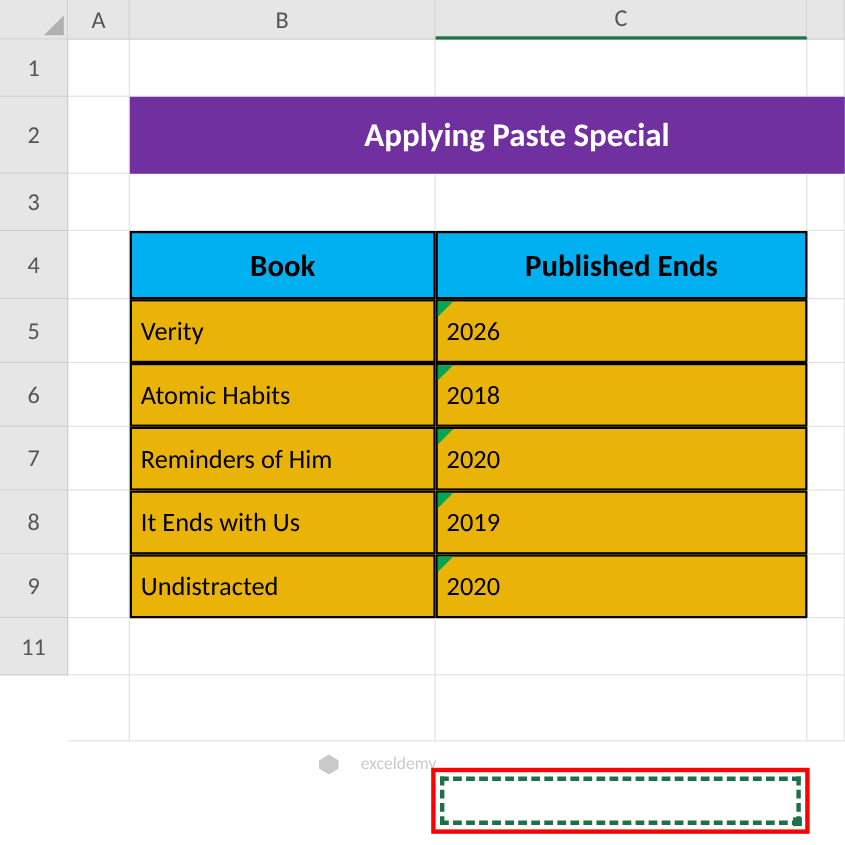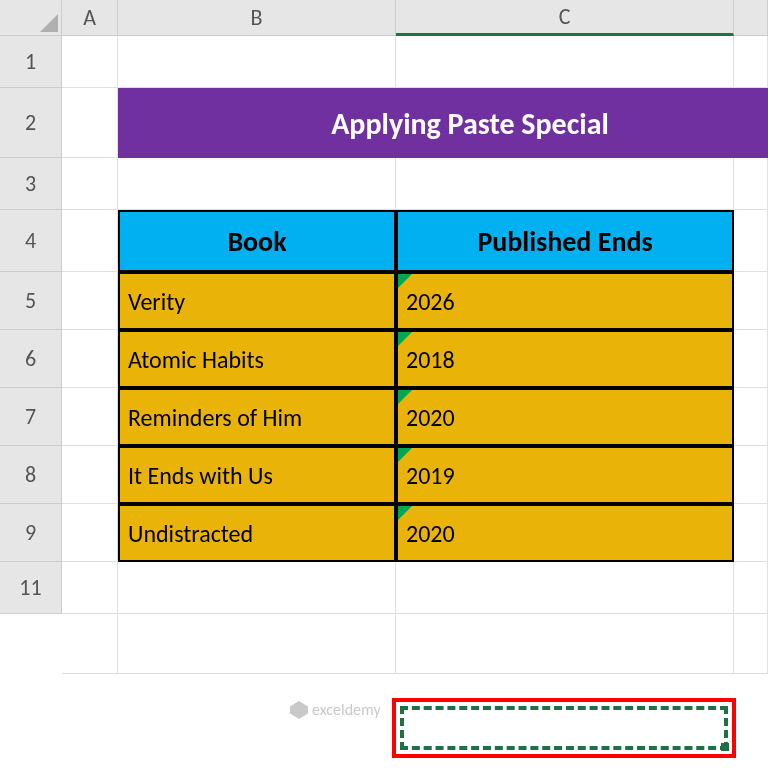--- a/index.html
+++ b/index.html
@@ -137,27 +137,27 @@
   }
   .marching-inner::after{
     content:"";
     position:absolute;
     right:3px; bottom:3px;
     width:8px; height:8px;
     background:#1e7145;
   }
   .watermark {
     position: absolute;
-    left: 290px; top: 700px;
+    left: 290px; top: 685px;
     font-size: 16px;
     color: rgba(100,100,100,0.35);
     z-index: 2;
     display:flex;
     align-items:flex-end;
-    gap:4px;
+    gap:20px;
   }
   .watermark .wm-icon{
     width:18px;height:18px;background:rgba(100,100,100,0.35);
     clip-path: polygon(50% 0, 100% 30%, 100% 70%, 50% 100%, 0 70%, 0 30%);
   }
 </style>
 </head>
 <body>
 
 <div class="sheet">

